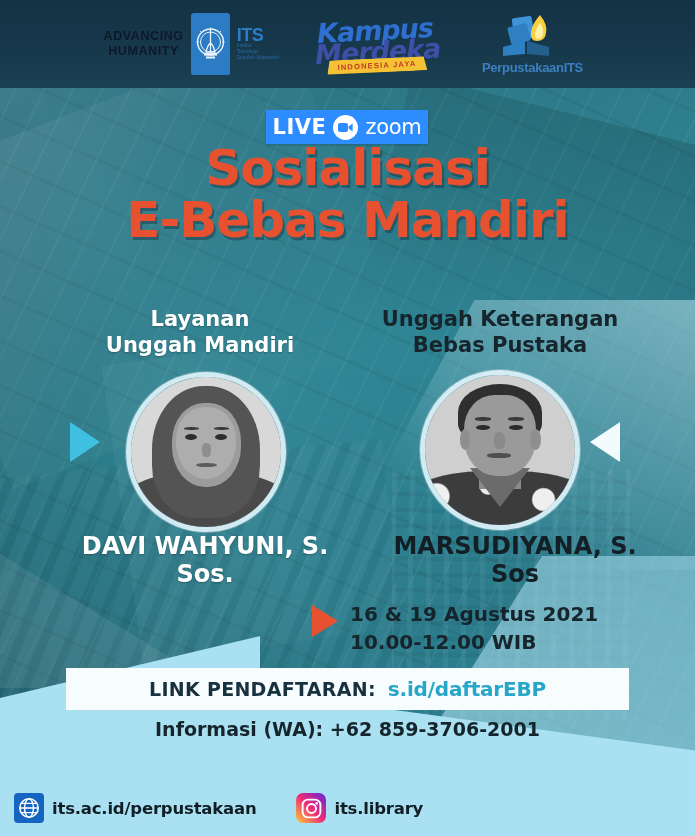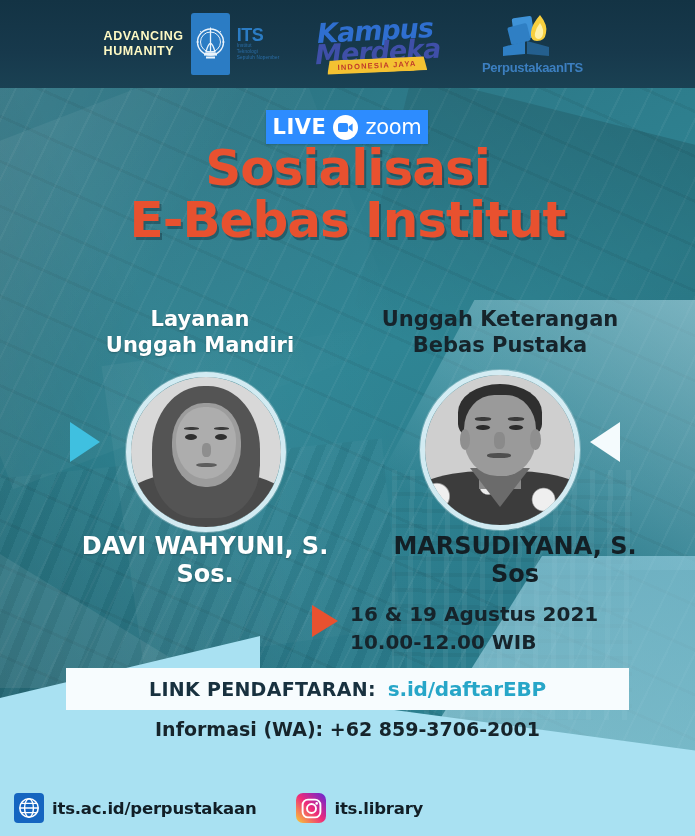--- a/index.html
+++ b/index.html
@@ -96,22 +96,22 @@
     z-index:2;
   }
 
   
   .logos{
     position:absolute;left:0;top:0;width:695px;height:88px;z-index:6;
     display:flex;align-items:center;justify-content:center;gap:36px;
   }
   .logo-its{display:flex;align-items:center;gap:7px;}
   .its-words{
-    color:#fef9c3;font-weight:bold;font-size:12.5px;letter-spacing:.6px;
-    line-height:15px;text-align:left;
+    color:#0f172a;font-weight:bold;font-size:12.5px;letter-spacing:.6px;
+    line-height:15px;text-align:center;
   }
   .its-mark{
     position:relative;width:39px;height:62px;background:#2b7cc4;
     border-radius:3px 3px 2px 2px;
     display:flex;align-items:center;justify-content:center;
   }
   .its-mark svg{display:block;}
   .its-abbr{
     color:#2b7cc4;font-weight:bold;font-size:18px;line-height:16px;letter-spacing:-.5px;
   }
@@ -399,21 +399,21 @@
       <svg width="15" height="11" viewBox="0 0 15 11" aria-hidden="true">
         <rect x="0" y="1" width="10" height="9" rx="2" fill="#2d8cff"></rect>
         <path d="M10.6 4.4 L14.6 1.4 L14.6 9.6 L10.6 6.6 Z" fill="#2d8cff"></path>
       </svg>
     </span>
     <span class="zoom-txt">zoom</span>
   </div>
 
   <div class="title">
     <span>Sosialisasi</span>
-    <span class="l2">E-Bebas Institut</span>
+    <span class="l2">E-Bebas Mandiri</span>
   </div>
 
   <div class="sp-head left">
     <div>Layanan</div>
     <div>Unggah Mandiri</div>
   </div>
   <div class="sp-head right">
     <div>Unggah Keterangan</div>
     <div>Bebas Pustaka</div>
   </div>

